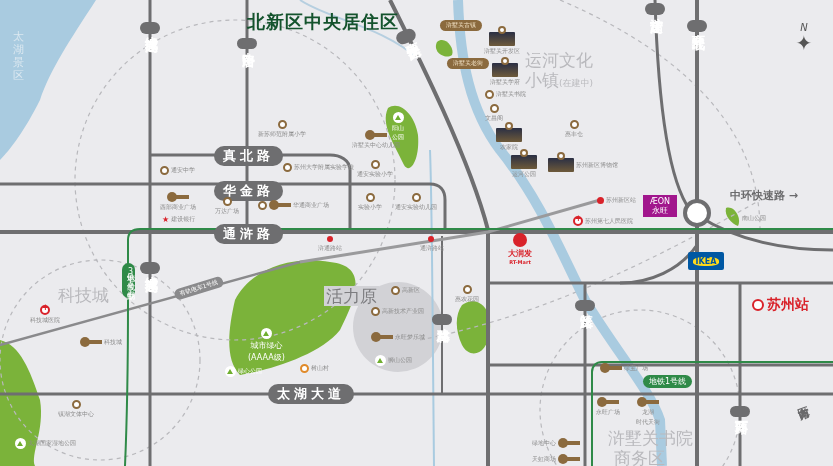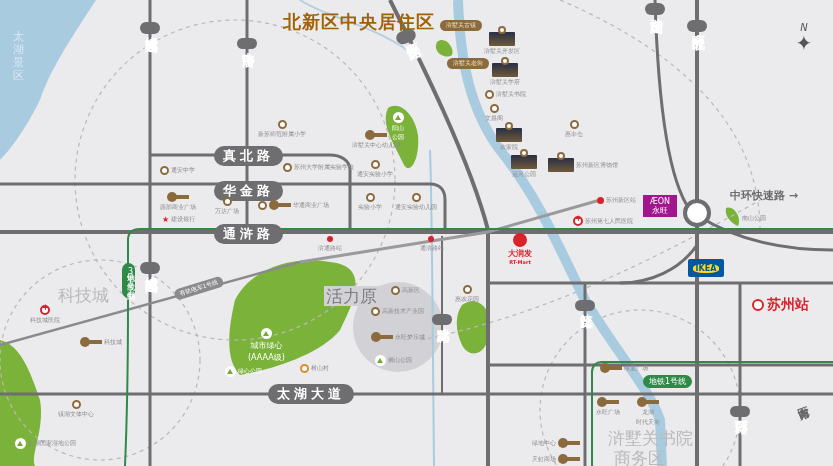--- a/index.html
+++ b/index.html
@@ -6,21 +6,21 @@
   body { width: 833px; height: 466px; overflow: hidden; background: #e9e9ec; font-family: "DejaVu Sans", sans-serif; }
   #map { position: relative; width: 833px; height: 466px; background: #ebebee; overflow: hidden; }
   svg.base { position: absolute; left: 0; top: 0; }
   .vlabel { position: absolute; background: #6e6e70; color: #fff; border-radius: 10px; font-size: 13px; line-height: 17px; width: 20px; text-align: center; padding: 4px 0; writing-mode: vertical-rl; text-orientation: upright; letter-spacing: 1px; font-weight: bold; }
   .hlabel { position: absolute; background: #6e6e70; color: #fff; border-radius: 10px; font-size: 13px; line-height: 20px; height: 20px; padding: 0 9px; letter-spacing: 4px; font-weight: bold; white-space: nowrap; }
   .vlabel.green { background: #2f8a48; font-size: 8px; line-height: 9px; width: 13px; border-radius: 7px; letter-spacing: 0; font-weight: normal; }
   .metro { position: absolute; background: #2f8a48; color: #fff; font-size: 8px; border-radius: 7px; padding: 1px 6px; white-space: nowrap; }
   .tram { position: absolute; background: #8a8a8c; color: #fff; font-size: 6px; border-radius: 5px; padding: 1px 5px; white-space: nowrap; transform: rotate(-17deg); transform-origin: left center; }
   .district { position: absolute; color: #b9b9bd; font-size: 17px; line-height: 20px; white-space: nowrap; }
   .district small { font-size: 9px; }
-  .headline { position: absolute; color: #a16207; font-size: 18px; font-weight: bold; white-space: nowrap; letter-spacing: 1px; margin-left: 36px; }
+  .headline { position: absolute; color: #14532d; font-size: 18px; font-weight: bold; white-space: nowrap; letter-spacing: 1px; }
   .poi { position: absolute; display: flex; align-items: center; gap: 2px; font-size: 6px; color: #8c8c8c; white-space: nowrap; }
   .poi.col { flex-direction: column; gap: 1px; text-align: center; }
   .dot-icon { width: 9px; height: 9px; border-radius: 50%; background: #fff; border: 2px solid #8b6a3e; box-sizing: border-box; display: inline-block; }
   .key-icon { display: inline-flex; align-items: center; }
   .key-icon .h { width: 10px; height: 10px; border-radius: 50%; background: #8b6a3e; }
   .key-icon .s { width: 14px; height: 4px; background: #8b6a3e; margin-left: -2px; }
   .red-dot { width: 7px; height: 7px; border-radius: 50%; background: #d9222a; display: inline-block; }
   .hosp-icon { width: 10px; height: 10px; border-radius: 50%; border: 2px solid #d9222a; box-sizing: border-box; background: #fff; position: relative; display: inline-block; }
   .hosp-icon::after { content: "+"; position: absolute; left: 0; top: -4px; width: 6px; text-align: center; font-size: 8px; color: #d9222a; font-weight: bold; }
   .park-icon { width: 11px; height: 11px; border-radius: 50%; background: #fff; display: inline-block; position: relative; }
@@ -28,21 +28,21 @@
   .photo { width: 26px; height: 14px; background: linear-gradient(#2a2f44, #6e5a3a); border-radius: 1px; display: inline-block; position: relative; }
   .photo::before { content: ""; position: absolute; left: 9px; top: -6px; width: 8px; height: 8px; border-radius: 50%; background: #fff; border: 2px solid #8b6a3e; box-sizing: border-box; }
   .tag { position: absolute; background: #8b6a3e; color: #f3e3c7; font-size: 6px; border-radius: 6px; padding: 1px 6px; white-space: nowrap; }
   .star { color: #d9222a; font-size: 8px; }
   .logo-yellow { position: absolute; left: 277px; top: 50px; width: 98px; height: 98px; border-radius: 50%; background: #f6e02a; }
   .brand-name { position: absolute; left: 28px; top: 55px; font-size: 11px; color: #222; font-weight: bold; }
   .brand-sub { position: absolute; left: 60px; top: 57px; font-size: 4px; color: #333; }
   .bars { position: absolute; left: 24px; top: 18px; display: flex; align-items: flex-end; gap: 2px; height: 32px; }
   .bars span { width: 2px; background: #222; display: block; }
   .aeon { position: absolute; left: 643px; top: 195px; width: 34px; height: 22px; background: #a1168d; color: #fff; text-align: center; font-size: 8px; line-height: 9px; padding-top: 2px; box-sizing: border-box; }
-  .ikea { position: absolute; left: 688px; top: 252px; width: 36px; height: 18px; background: #0058a3; border-radius: 2px; display: flex; align-items: center; justify-content: center; margin-top: 7px; }
+  .ikea { position: absolute; left: 688px; top: 252px; width: 36px; height: 18px; background: #0058a3; border-radius: 2px; display: flex; align-items: center; justify-content: center; }
   .ikea span { background: #ffda1a; color: #0058a3; font-size: 8px; font-weight: bold; padding: 0 3px; border-radius: 40%; }
   .rt { position: absolute; left: 508px; top: 233px; text-align: center; color: #d9222a; font-size: 8px; font-weight: bold; }
   .rt .bird { width: 14px; height: 14px; border-radius: 50%; background: #d9222a; margin: 0 auto 1px; }
   .rail { position: absolute; left: 752px; top: 296px; display: flex; align-items: center; gap: 3px; color: #d9222a; font-size: 14px; font-weight: bold; }
   .rail .ring { width: 12px; height: 12px; border-radius: 50%; border: 2px solid #d9222a; box-sizing: border-box; background: #fff; }
   .dir { position: absolute; color: #6a6a6c; font-size: 11px; font-weight: bold; white-space: nowrap; }
   .compass { position: absolute; left: 789px; top: 22px; width: 30px; height: 40px; text-align: center; color: #555; font-size: 10px; font-style: italic; }
 </style>
 </head>
 <body>
@@ -126,20 +126,24 @@
   <div class="hlabel" style="left:214px; top:224px;">通浒路</div>
   <div class="hlabel" style="left:268px; top:384px;">太湖大道</div>
 
   <div class="vlabel green" style="left:122px; top:263px;">地铁3号线(规划中)</div>
   <div class="metro" style="left:643px; top:375px;">地铁1号线</div>
   <div class="tram" style="left:175px; top:290px;">有轨电车1号线</div>
 
   <div class="district" style="left:13px; top:30px; width:14px; font-size:11px; line-height:13px; white-space:normal; color:#dbe8f0;">太湖景区</div>
   <div class="district" style="left:58px; top:285px;">科技城</div>
   <div class="district" style="left:324px; top:286px; color:#7d7d80; background:#d2d2d6; padding:0 2px;">活力原</div>
+  <div class="district" style="left:525px; top:50px;">
+    <div>运河文化</div>
+    <div><span>小镇</span><small>(在建中)</small></div>
+  </div>
   <div class="district" style="left:608px; top:428px;">
     <div>浒墅关书院</div>
     <div style="padding-left:6px">商务区</div>
   </div>
 
   <div class="dir" style="left:730px; top:188px;">中环快速路 →</div>
   <div class="dir" style="left:790px; top:400px; writing-mode:vertical-rl; transform:rotate(-20deg);">市区方向</div>
 
   <div class="aeon">
     <div>ÆON</div>

